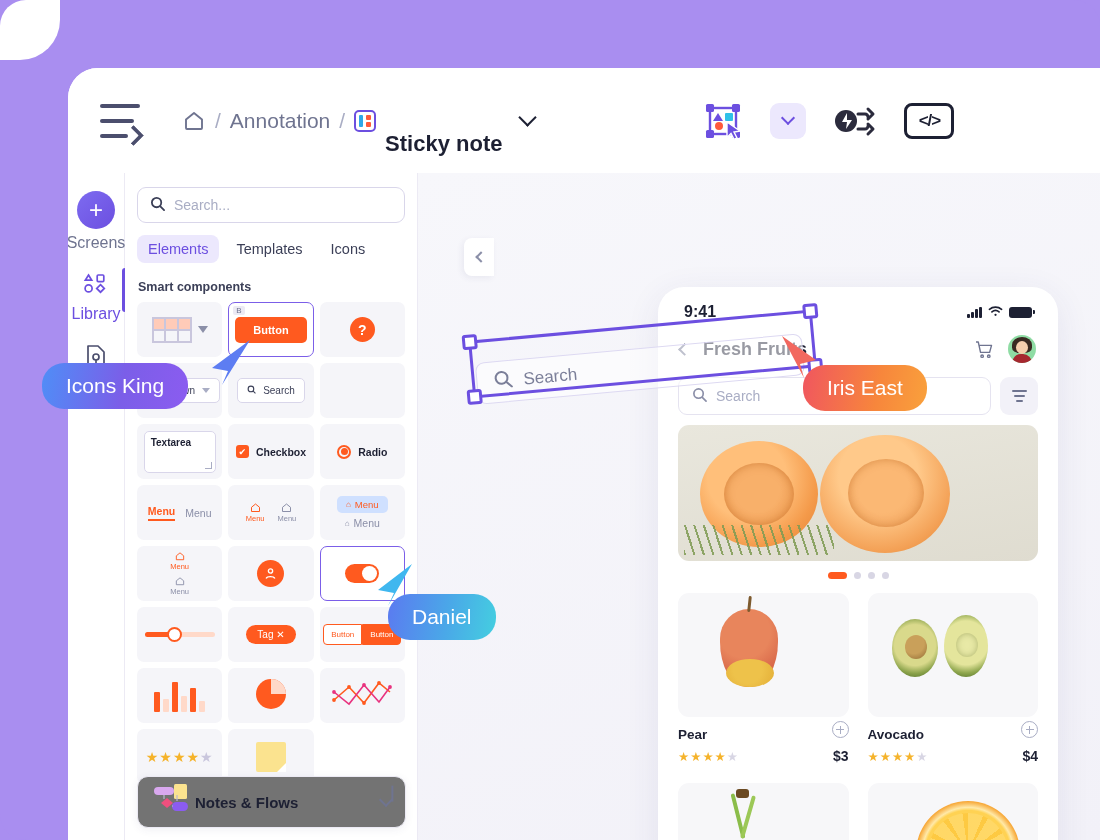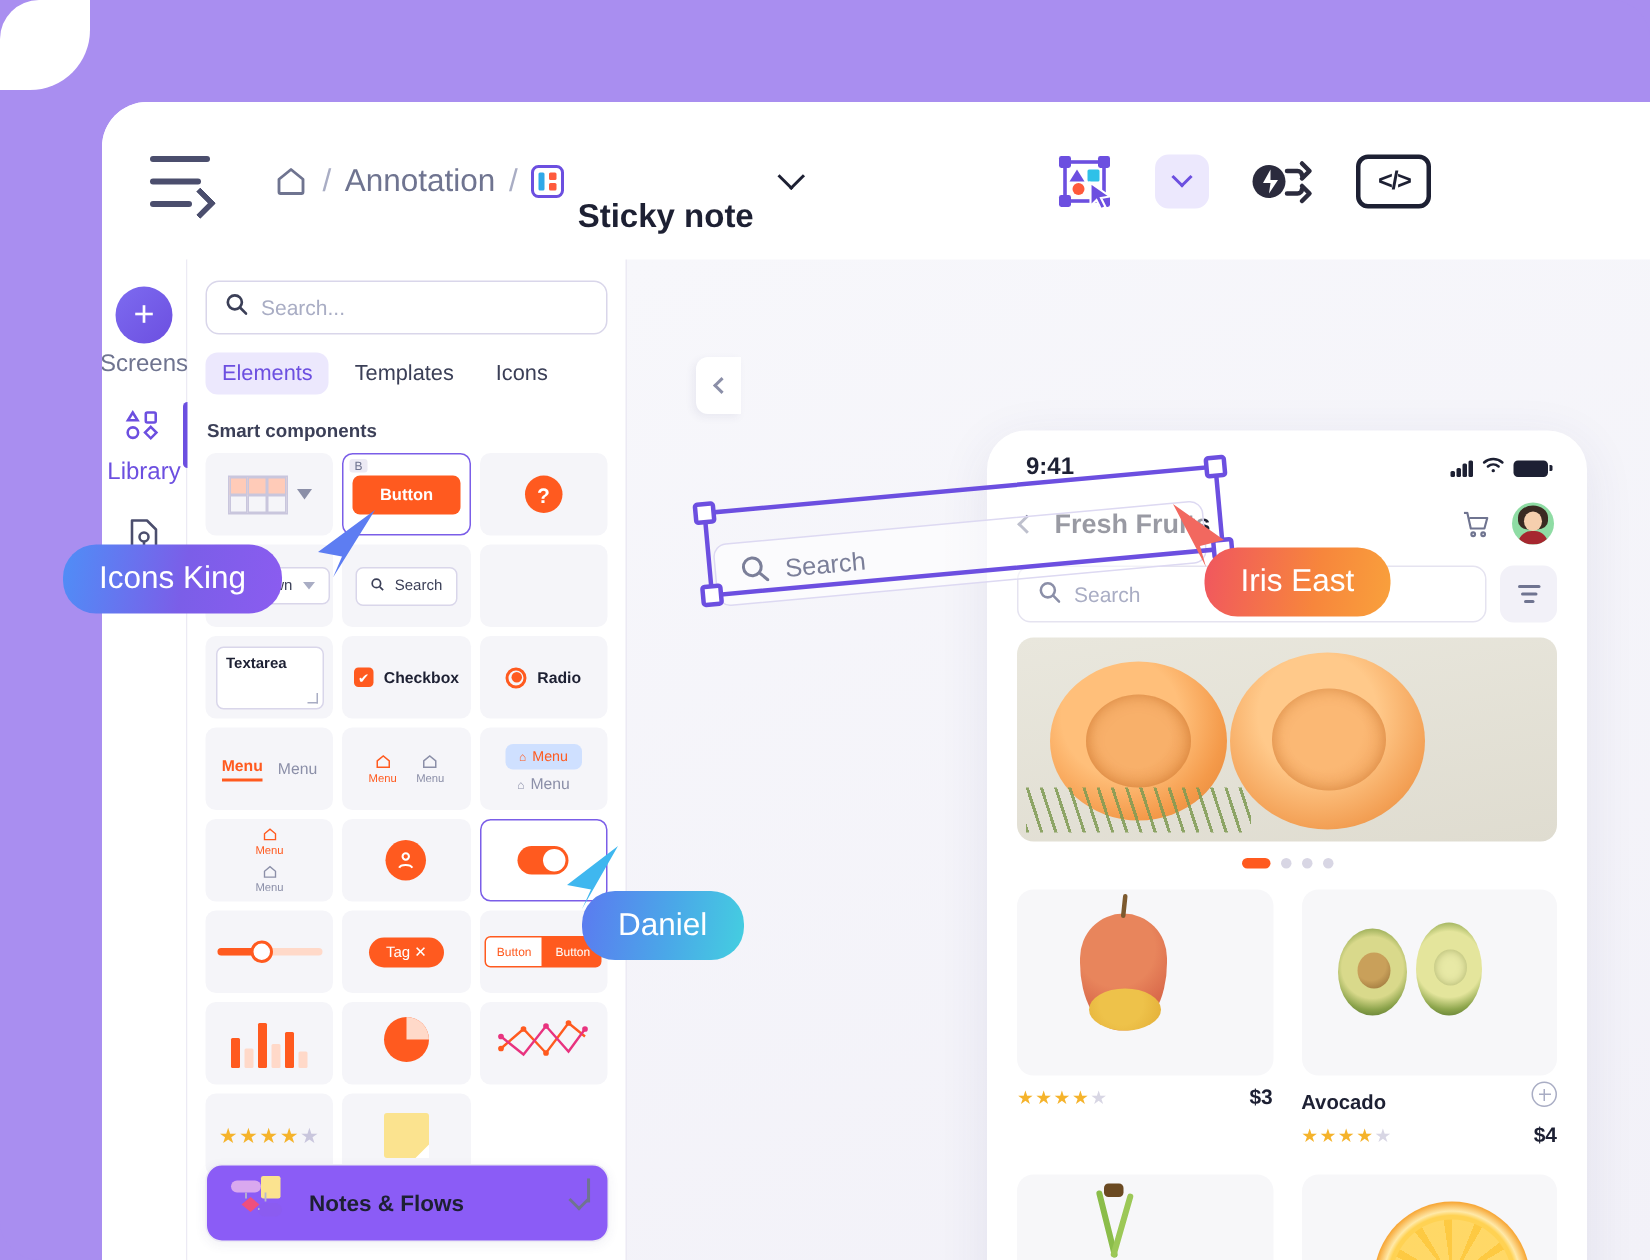--- a/index.html
+++ b/index.html
@@ -161,22 +161,22 @@
   .btn-pair span { font-size: 8px; padding: 5px 7px; border: 1.5px solid #ff5a1f; }
   .btn-pair span:first-child { background: #fff; color: #ff5a1f; border-radius: 4px 0 0 4px; }
   .btn-pair span:last-child { background: #ff5a1f; color: #fff; border-radius: 0 4px 4px 0; }
   .bars { display: flex; align-items: flex-end; gap: 3px; height: 32px; }
   .bars i { width: 6px; border-radius: 1px; display: block; }
   .stars-m { font-size: 14px; letter-spacing: 1px; }
   .note-y { width: 30px; height: 30px; background: #fbe38f; border-radius: 2px 2px 0 2px; position: relative; }
   .note-y::after { content:""; position:absolute; right:0; bottom:0; border-width: 0 0 9px 9px; border-style: solid; border-color: transparent transparent #fff transparent; }
   #notes-flows {
     position: absolute; left: 12px; bottom: 12px; width: 269px; height: 52px;
-    background: #8b5cf6; border: 1.4px solid #eceaf4; border-radius: 11px;
-    display: flex; align-items: center; padding: 0 14px; gap: 16px;
+    background: #737373; border: 1.4px solid #eceaf4; border-radius: 11px;
+    display: flex; align-items: center; padding: 0 14px; gap: 5px;
     box-shadow: 0 2px 8px rgba(60,50,120,.07); cursor: pointer;
   }
   .nf-title { font-size: 15px; font-weight: 700; color: #1d2033; flex: 1; }
   .arr-dn { width: 10px; height: 10px; border-right: 2px solid #6f7490; border-bottom: 2px solid #6f7490;
     transform: rotate(45deg); margin-bottom: 5px; position: relative; }
   .arr-dn::before { content:""; position:absolute; left: 4px; top: -12px; width: 2px; height: 16px; background: #6f7490; transform: rotate(-45deg); }
   
   #canvas {
     position: absolute; left: 350px; top: 105px; width: 682px; height: 667px;
     background: linear-gradient(160deg,#f7f7fb 0%,#f2f1f8 100%);
@@ -666,20 +666,24 @@
         <span class="d"></span>
         <span class="d"></span>
         <span class="d"></span>
       </div>
 
       <div id="products">
         <div class="pcard">
           <div class="pimg">
               <span class="pear"></span>
             </div>
+          <div class="prow">
+            <span class="pname">Pear</span>
+            <span class="plus-c"></span>
+          </div>
           <div class="prow2">
             <span class="stars">★★★★<span class="off">★</span></span>
             <span class="price">$3</span>
           </div>
         </div>
         <div class="pcard">
           <div class="pimg">
               <span class="avo1"></span>
               <span class="avo2"></span>
             </div>

